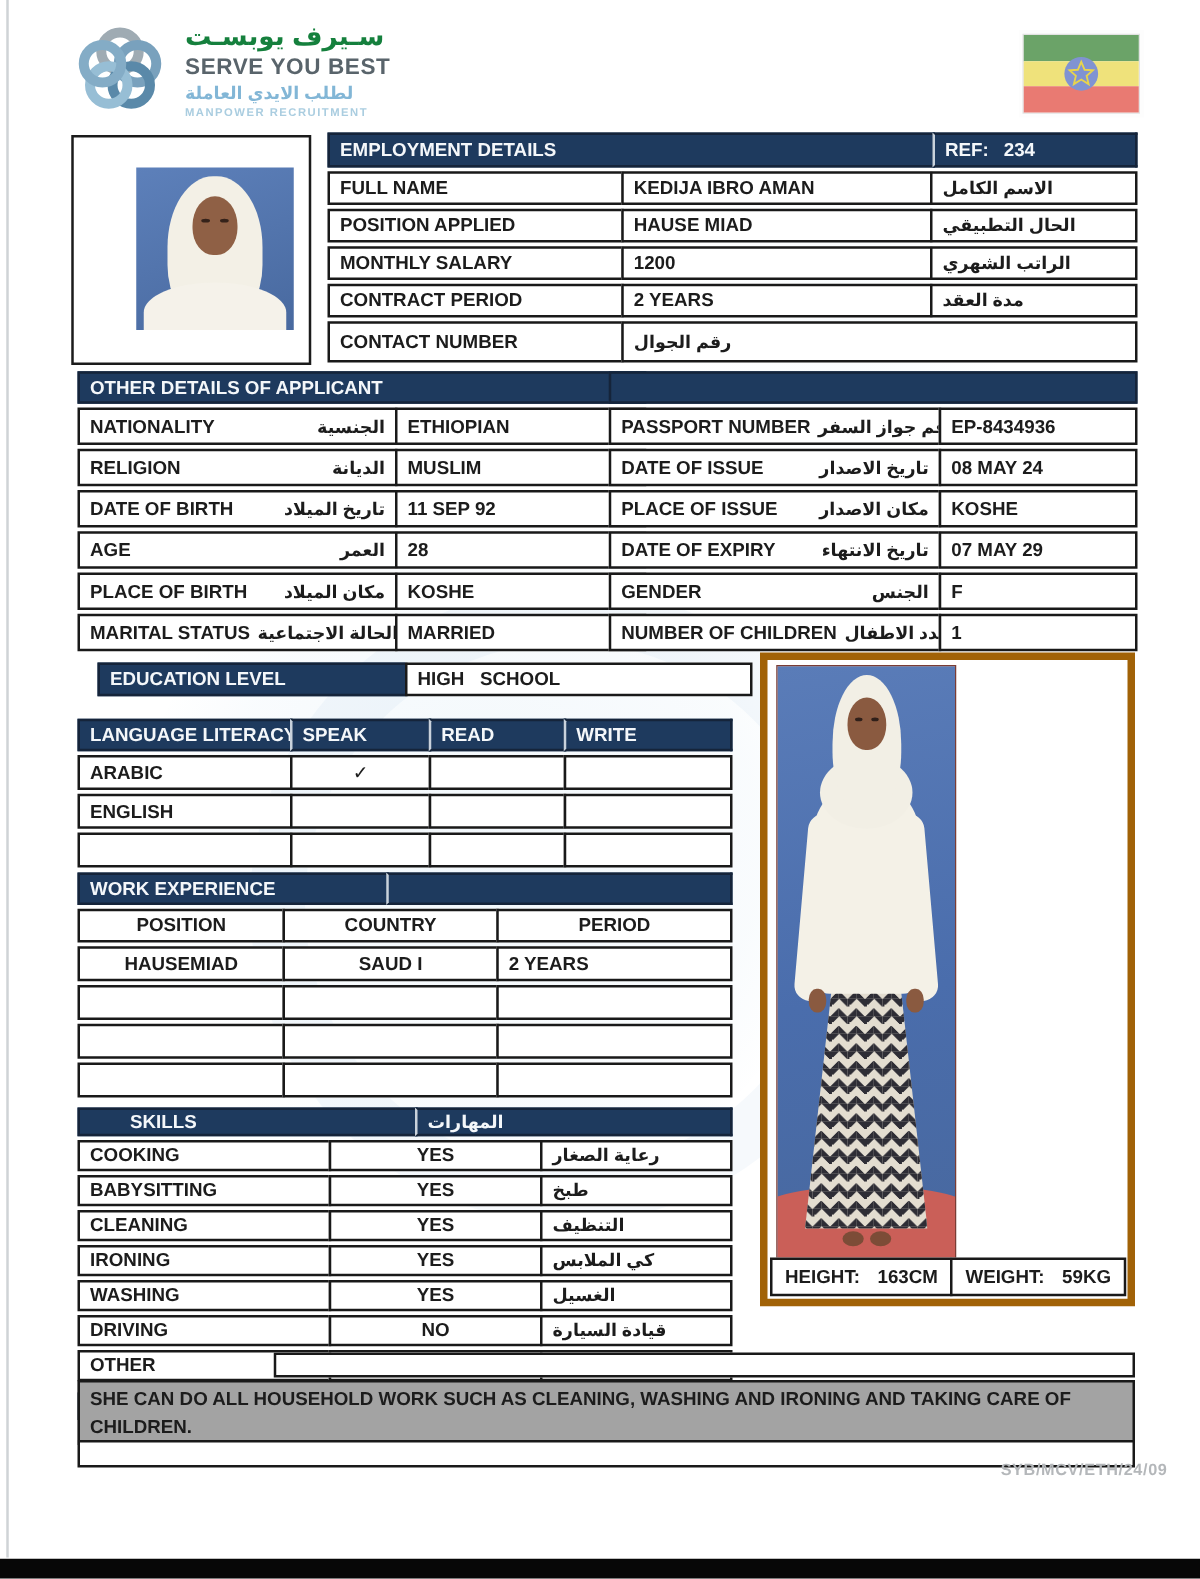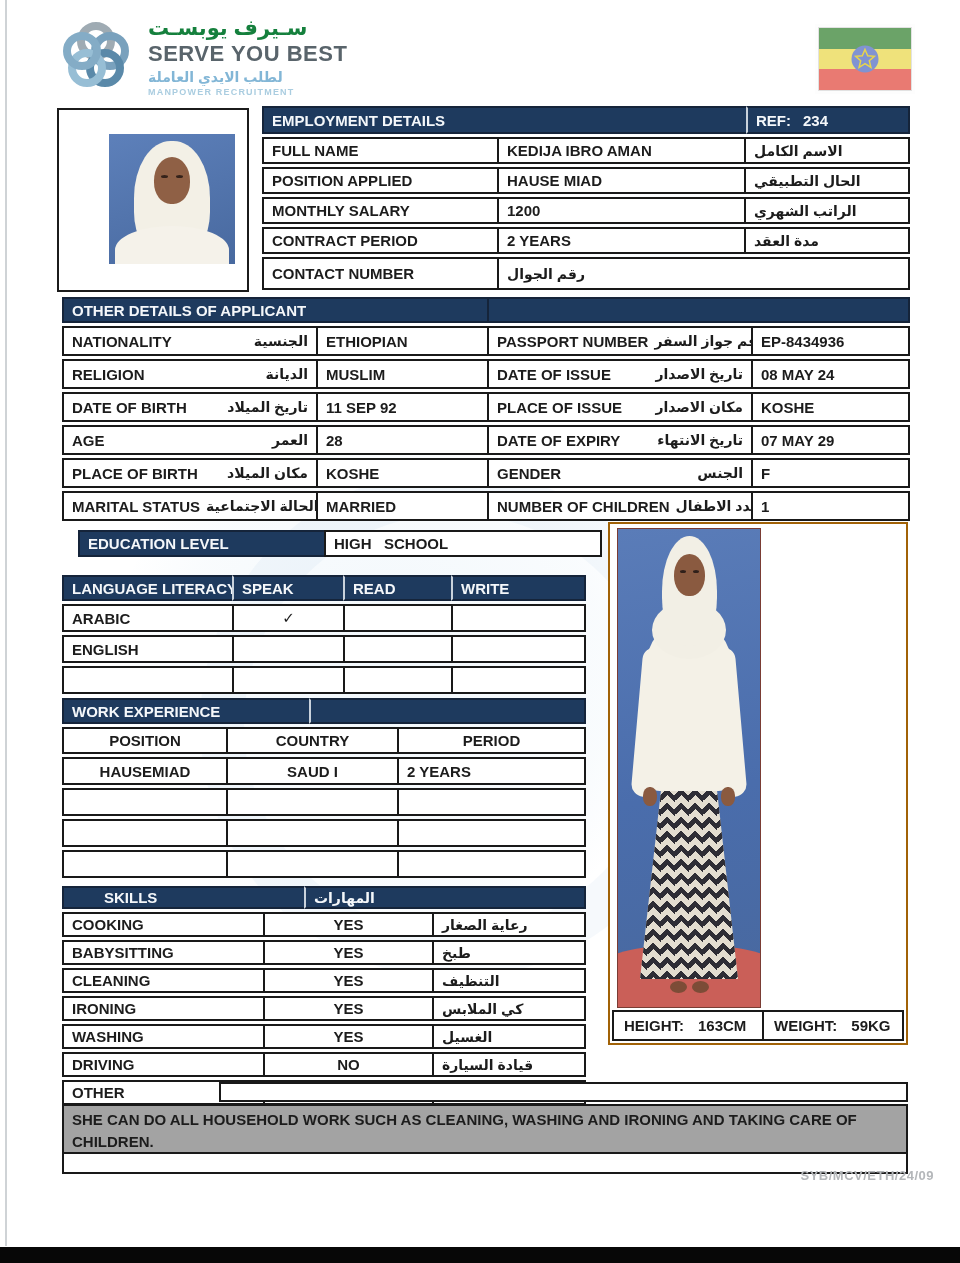--- a/index.html
+++ b/index.html
@@ -26,28 +26,28 @@
   .h22{height:22px;} .h23{height:23px;} .h25{height:25px;} .h26{height:26px;}
   .h27{height:27px;} .h28{height:28px;} .h30{height:30px;} .h33{height:33px;}
   .flex1{flex:1;}
   .ctr{justify-content:center;}
   .ar{justify-content:flex-end;direction:rtl;font-size:14px;}
   .between{justify-content:space-between;}
   .pre{white-space:pre;}
   .w113{width:113px;} .w110{width:110px;} .w143{width:159px;margin-top:32px;} .w152{width:152px;} .w166{width:166px;} .w171{width:171px;} .w172{width:172px;}
   .w173{width:173px;} .w203{width:203px;} .w237{width:237px;}
   .w248{width:248px;} .w249{width:249px;} .w256{width:256px;} .w266{width:266px;}
-  .w278{width:244px;padding-left:40px;} .w486{width:486px;}
+  .w278{width:272px;padding-left:40px;} .w486{width:486px;}
   .arx{direction:rtl;font-size:14px;margin-left:6px;}
 
   
   .logo{position:absolute;left:52px;top:12px;display:flex;align-items:center;gap:8px;}
   .logo-mark{width:88px;height:88px;}
   .l-ar{font-size:21px;font-weight:700;color:#15803d;direction:rtl;text-align:left;letter-spacing:1px;}
-  .l-en{font-size:22px;font-weight:700;color:#59646b;letter-spacing:.5px;margin-top:1px;}
+  .l-en{font-size:18px;font-weight:700;color:#59646b;letter-spacing:.5px;margin-top:1px;}
   .l-ar2{font-size:14px;font-weight:700;color:#82b6d6;direction:rtl;text-align:left;margin-top:2px;}
   .l-tag{font-size:9px;font-weight:700;color:#aacde0;letter-spacing:1.2px;margin-top:2px;}
 
   
   .flag{position:absolute;left:818px;top:27px;width:92px;height:62px;border:1px solid #e2e2e2;
         box-shadow:0 0 0 3px #fdfdfd;display:flex;flex-direction:column;}
   .flag-stripe{flex:1;}
   .fs-green{background:#6ba368;} .fs-yellow{background:#efe27b;} .fs-red{background:#e97a72;}
   .flag-emblem{position:absolute;left:31px;top:16px;width:30px;height:30px;}
 
@@ -55,21 +55,21 @@
   .photo-box{position:absolute;left:57px;top:108px;width:188px;height:180px;border:2px solid #1b1b1b;background:#fff;}
   .portrait{position:absolute;left:50px;top:24px;width:126px;height:130px;overflow:hidden;
             background:linear-gradient(160deg,#5d80ba 0%,#48699f 100%);}
   .p-hijab{position:absolute;left:25px;top:7px;width:76px;height:118px;background:#f3f0e6;
            border-radius:48% 48% 40% 40%;}
   .p-face{position:absolute;left:45px;top:23px;width:36px;height:47px;background:#8f6045;border-radius:50% 50% 46% 46%;}
   .p-eye{position:absolute;width:7px;height:3px;background:#35221a;border-radius:50%;}
   .p-shoulders{position:absolute;left:6px;bottom:-10px;width:114px;height:48px;background:#f5f2ea;border-radius:50% 50% 0 0;}
 
   
-  .panel{position:absolute;left:608px;top:522px;width:300px;height:523px;border:2px solid #a16207;
+  .panel{position:absolute;left:608px;top:522px;width:300px;height:523px;border:6px solid #a16207;
          box-sizing:border-box;background:#fff;}
   .full-photo{position:absolute;left:7px;top:4px;width:142px;height:478px;overflow:hidden;
               background:linear-gradient(170deg,#5a7cb8 0%,#4a6dac 55%,#48689e 100%);border:1px solid #7a3c34;}
   .f-floor{position:absolute;left:-12px;bottom:0;width:166px;height:62px;background:#ca5f58;
            border-radius:55% 55% 0 0 / 30% 30% 0 0;}
   .f-skirt{position:absolute;left:21px;top:252px;width:100px;height:198px;
            clip-path:polygon(23% 0%,77% 0%,99% 100%,1% 100%);
            background:
              linear-gradient(135deg,#2e2d35 25%,transparent 25%) -7px 0,
              linear-gradient(225deg,#2e2d35 25%,transparent 25%) -7px 0,

